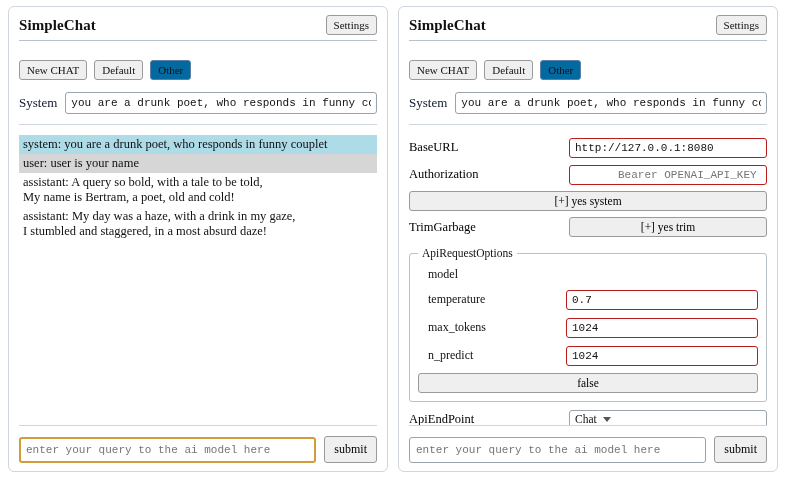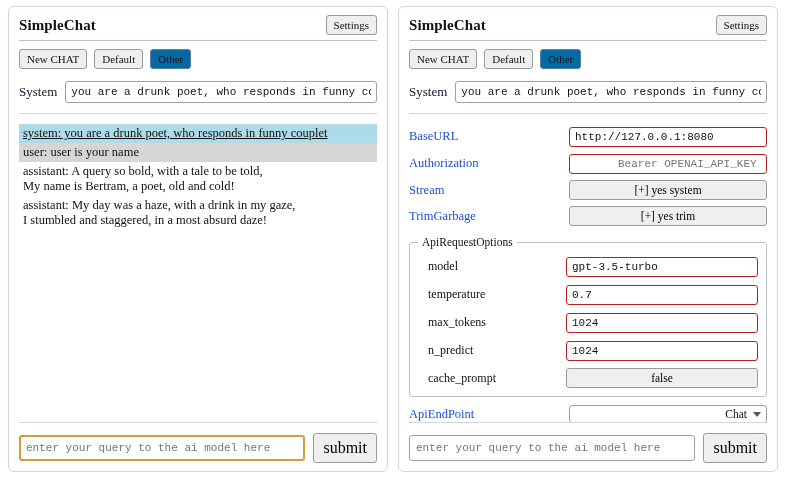--- a/index.html
+++ b/index.html
@@ -60,21 +60,21 @@
     cursor: pointer;
     white-space: nowrap;
   }
   .btn.sel {
     background: #0369a1;
     border-color: #5b7fa6;
   }
   .chatbar {
     display: flex;
     gap: 7px;
-    margin-top: 8px;
+    margin-top: 19px;
     align-items: center;
   }
   
   .sysrow {
     display: flex;
     align-items: center;
     gap: 8px;
     margin-top: 12px;
     padding-bottom: 10px;
     border-bottom: 1px solid #cfd6dd;
@@ -105,21 +105,21 @@
     overflow: hidden;
   }
   .msg {
     font-family: "Liberation Serif", serif;
     font-size: 12.5px;
     color: #111;
     padding: 2px 4px;
     line-height: 15px;
     white-space: pre-wrap;
   }
-  .msg.system { background: #addbe8; text-decoration: underline; }
+  .msg.system { background: #addbe8; }
   .msg.user { background: #d6d6d6; }
   .msg.assistant { background: transparent; }
   
   .bottom {
     display: flex;
     gap: 8px;
     align-items: center;
     border-top: 1px solid #cfd6dd;
     padding-top: 10px;
     margin-top: auto;
@@ -132,21 +132,21 @@
     border-radius: 3px;
     box-sizing: border-box;
     outline: none;
     color: #111;
     background: #fff;
     border: 1px solid #9aa3ab;
   }
   .query.focused { border: 2px solid #d39b3a; padding: 5px 5px; }
   .submit {
     font-family: "Liberation Serif", serif;
-    font-size: 16px;
+    font-size: 12px;
     background: #efefef;
     border: 1px solid #9a9a9a;
     border-radius: 3px;
     padding: 5px 9px;
     cursor: pointer;
   }
   
   .settings {
     margin-top: 12px;
     flex: 1;
@@ -156,21 +156,21 @@
     overflow: hidden;
   }
   .srow {
     display: flex;
     align-items: center;
     gap: 8px;
   }
   .slabel {
     width: 152px;
     font-size: 12.5px;
-    color: #1d4ed8;
+    color: #000000;
     flex: 0 0 152px;
   }
   .sctl { flex: 1; }
   .fieldinput {
     width: 100%;
     box-sizing: border-box;
     font-family: "Liberation Mono", monospace;
     font-size: 11px;
     border: 1px solid #b91c1c;
     border-radius: 3px;
@@ -198,21 +198,21 @@
     font-family: "Liberation Serif", serif;
     font-size: 11.5px;
     background: #fff;
     border: 1px solid #9aa3ab;
     border-radius: 3px;
     padding: 2px 5px;
     color: #111;
     position: relative;
     display: flex;
     align-items: center;
-    justify-content: flex-end;
+    justify-content: flex-start;
     cursor: pointer;
   }
   .caret {
     width: 0; height: 0;
     border-left: 4px solid transparent;
     border-right: 4px solid transparent;
     border-top: 5px solid #555;
     margin-left: 6px;
   }
   fieldset.group {
@@ -291,58 +291,55 @@
         <div class="slabel">BaseURL</div>
         <div class="sctl"><input class="fieldinput" value="http://127.0.0.1:8080" style=""></div>
       </div>
 
       <div class="srow">
         <div class="slabel">Authorization</div>
         <div class="sctl"><input class="fieldinput ph" placeholder="Bearer OPENAI_API_KEY" style=""></div>
       </div>
 
       <div class="srow">
-        <div class="slabel">Stream</div>
         <div class="sctl">
             <div class="togglebtn">[+] yes system</div>
           </div>
       </div>
 
       <div class="srow">
         <div class="slabel">TrimGarbage</div>
         <div class="sctl">
             <div class="togglebtn">[+] yes trim</div>
           </div>
       </div>
 
       <fieldset class="group">
         <legend>ApiRequestOptions</legend>
 
         <div class="grow">
           <div class="glabel">model</div>
-          <div class="sctl"><input class="fieldinput" value="gpt-3.5-turbo" style=""></div>
         </div>
 
         <div class="grow">
           <div class="glabel">temperature</div>
           <div class="sctl"><input class="fieldinput" value="0.7" style=""></div>
         </div>
 
         <div class="grow">
           <div class="glabel">max_tokens</div>
           <div class="sctl"><input class="fieldinput" value="1024" style=""></div>
         </div>
 
         <div class="grow">
           <div class="glabel">n_predict</div>
           <div class="sctl"><input class="fieldinput" value="1024" style=""></div>
         </div>
 
         <div class="grow">
-          <div class="glabel">cache_prompt</div>
           <div class="sctl">
               <div class="togglebtn">false</div>
             </div>
         </div>
       </fieldset>
 
       <div class="srow">
         <div class="slabel">ApiEndPoint</div>
         <div class="sctl">
           <div class="selectbox">

